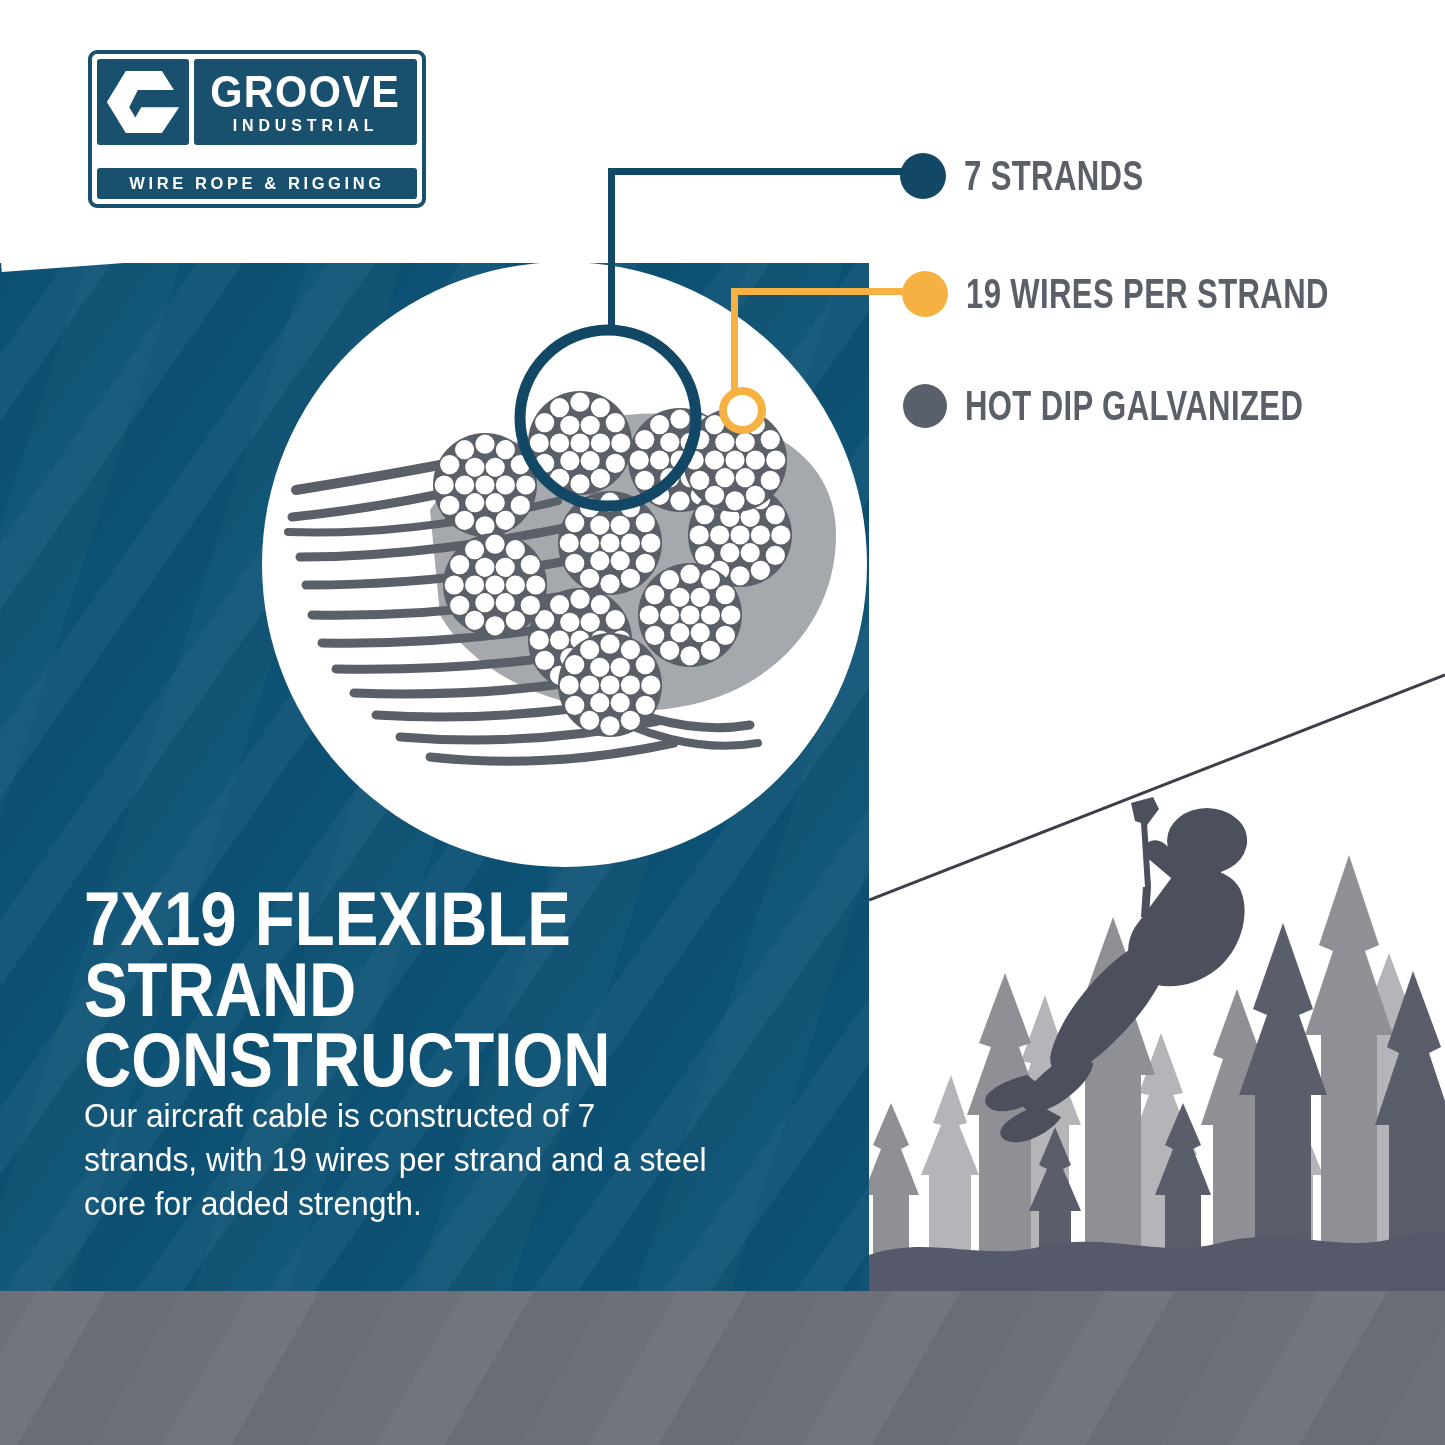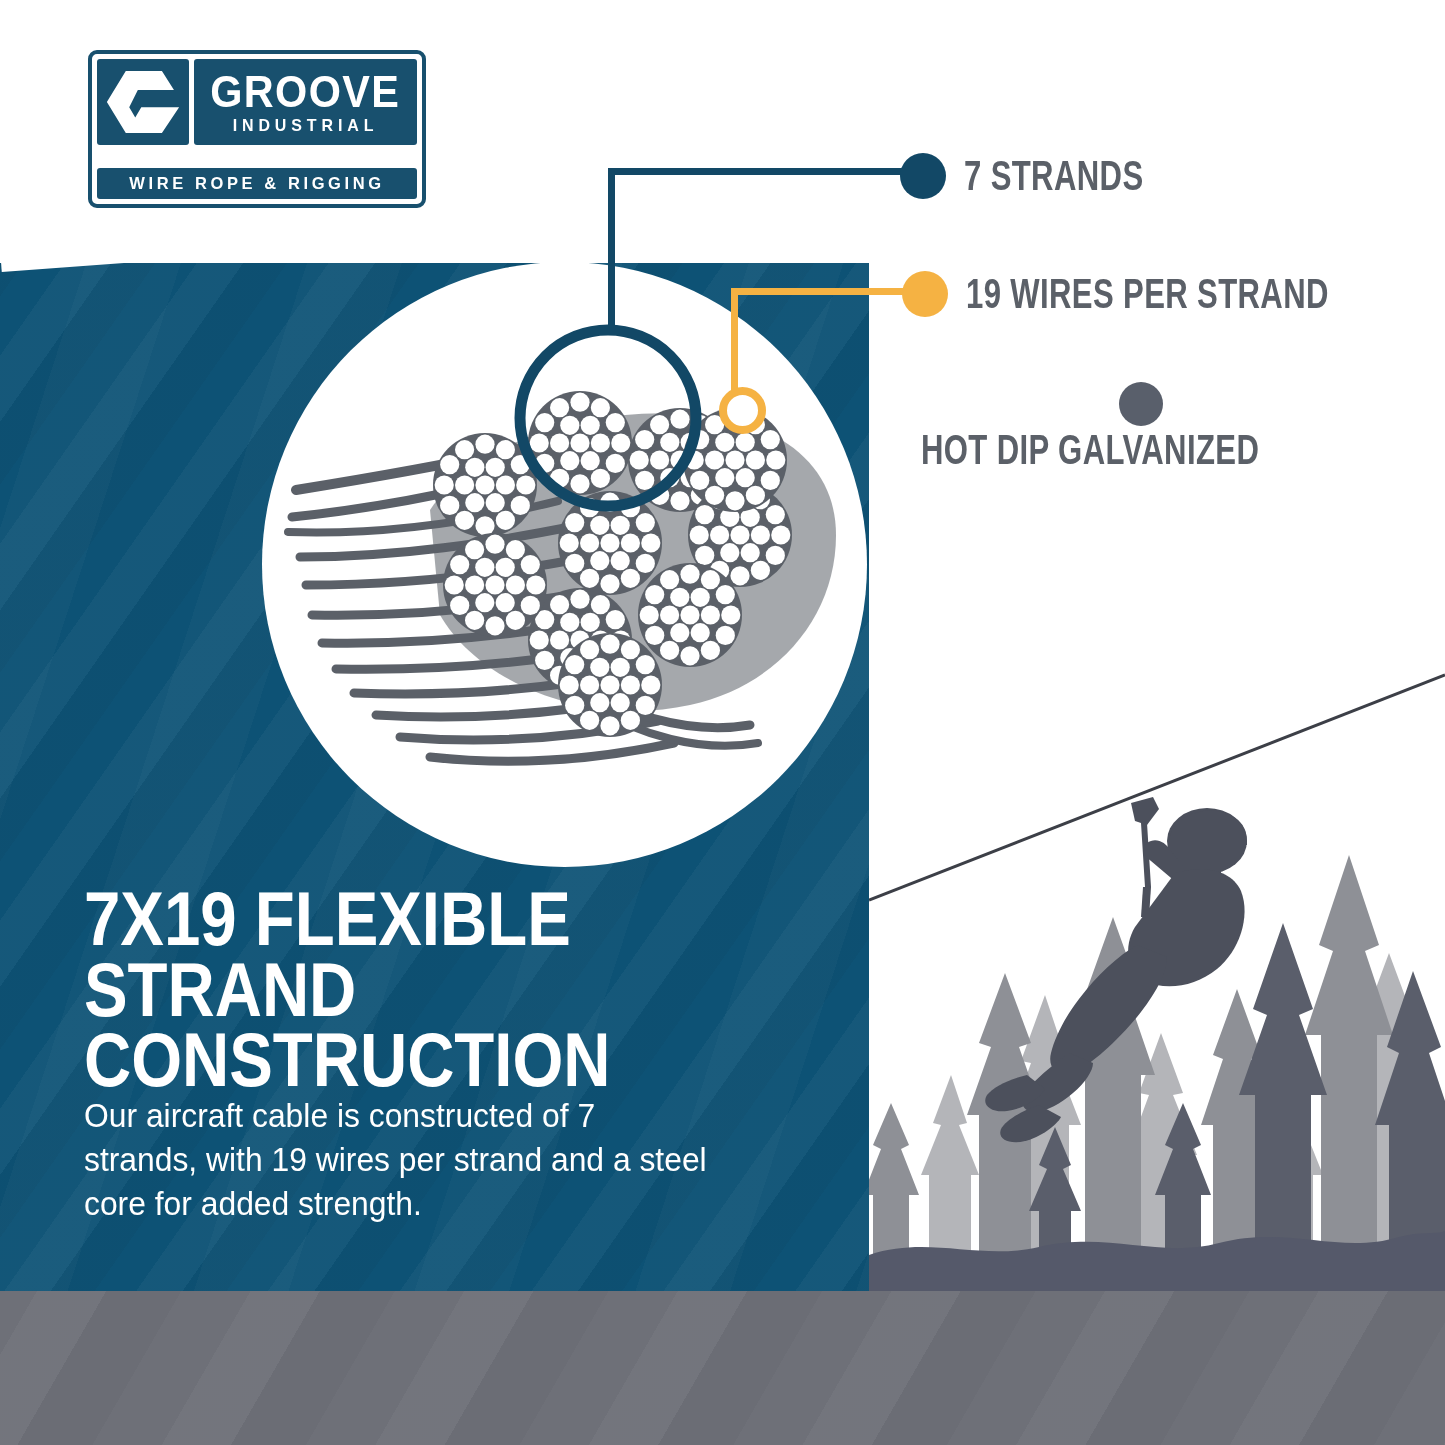--- a/index.html
+++ b/index.html
@@ -91,21 +91,21 @@
   .callout .dot{border-radius:50%;flex:none;}
   .callout .txt{
     font-weight:bold;color:#5b6068;white-space:nowrap;
     font-size:42px;letter-spacing:0.5px;
     transform:scaleX(0.74);transform-origin:left center;
   }
   #callout-1{left:900px;top:152px;}
   #callout-1 .dot{width:46px;height:46px;background:#124866;}
   #callout-2{left:902px;top:270px;}
   #callout-2 .dot{width:46px;height:46px;background:#f5b243;}
-  #callout-3{left:903px;top:382px;flex-direction:column;}
+  #callout-3{left:903px;top:382px;}
   #callout-3 .dot{width:44px;height:44px;background:#595f6b;}
   .callout .txt{margin-left:18px;}
 
   
   .conn{position:absolute;}
   .conn-navy-h{left:608px;top:168px;width:300px;height:7px;background:#124866;}
   .conn-navy-v{left:608px;top:168px;width:7px;height:166px;background:#124866;}
   .conn-orange-h{left:731px;top:288px;width:180px;height:7px;background:#f5b243;}
   .conn-orange-v{left:731px;top:288px;width:7px;height:113px;background:#f5b243;}
   .orange-ring{

